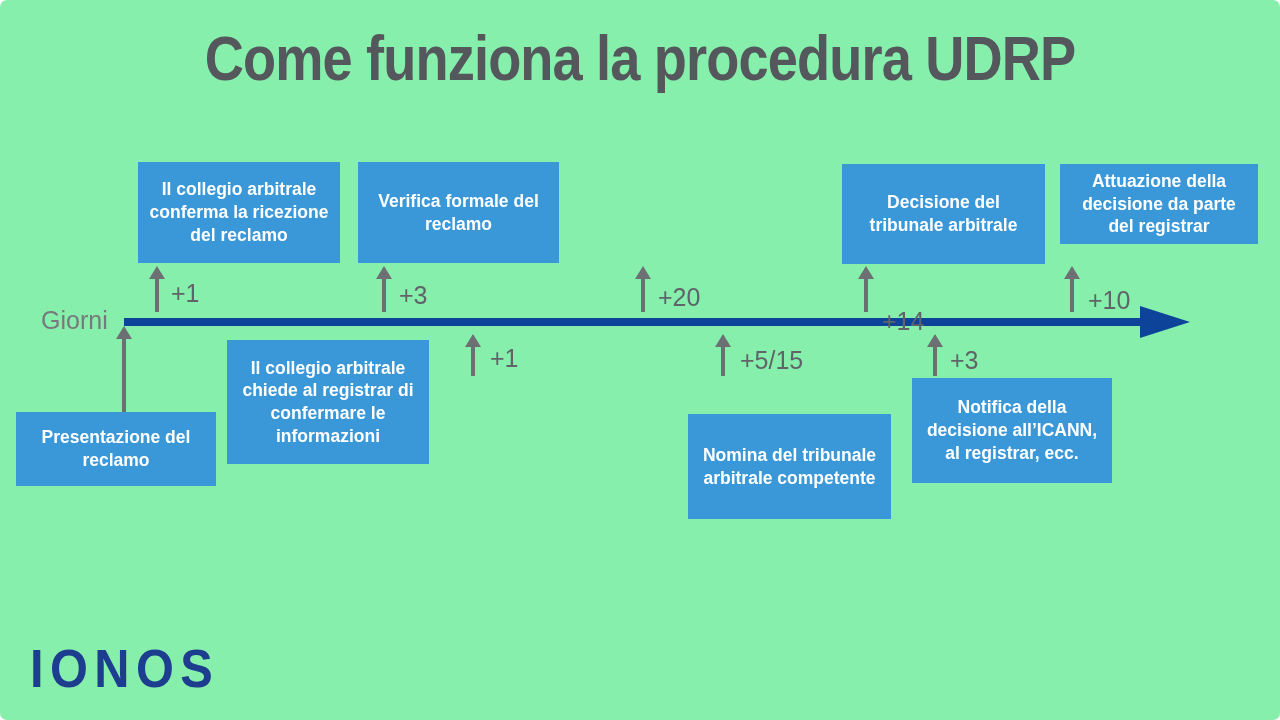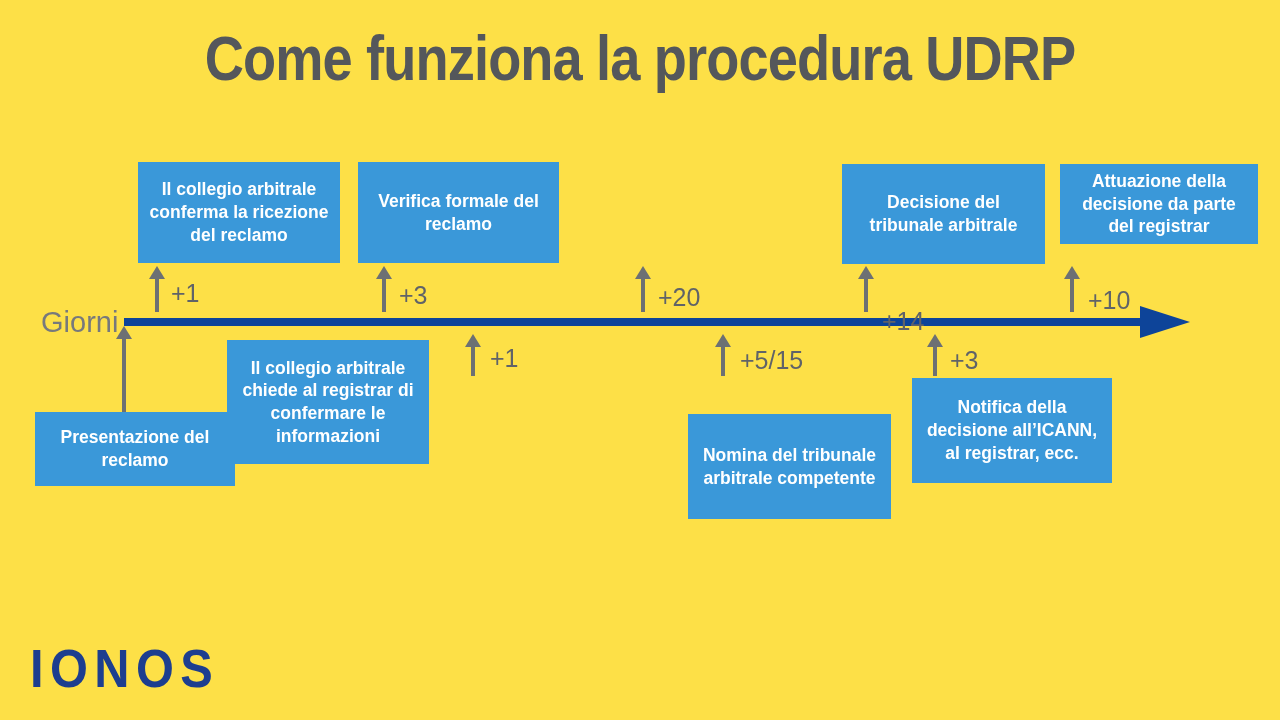--- a/index.html
+++ b/index.html
@@ -1,21 +1,22 @@
 <!DOCTYPE html>
 <html><head>
 <meta charset="utf-8">
 <style>
   html,body{margin:0;padding:0;}
   body{font-family:"Liberation Sans", sans-serif;}
   .stage{
     position:relative;
     width:1280px;height:720px;
-    background:#fde047;
+    background:#86efac;
     overflow:hidden;
+    border-radius:7px;
   }
   .title{
     position:absolute;
     left:0;right:0;top:22px;
     margin:0;
     text-align:center;
     font-size:63px;
     font-weight:bold;
     color:#54575b;
     letter-spacing:-1px;
@@ -45,21 +46,21 @@
     position:absolute;
     left:1140px;top:306px;
     width:0;height:0;
     border-top:16px solid transparent;
     border-bottom:16px solid transparent;
     border-left:50px solid #0d4499;
   }
   .axis-label{
     position:absolute;
     left:41px;top:306px;
-    font-size:29px;
+    font-size:25px;
     color:#77797c;
   }
   .v-arrow{
     position:absolute;
     width:16px;
     display:flex;
     flex-direction:column;
     align-items:center;
   }
   .v-arrow .head{
@@ -103,21 +104,21 @@
   <div class="box" style="left:358px;top:162px;width:201px;height:101px;">
     <span>Verifica formale del reclamo</span>
   </div>
   <div class="box" style="left:842px;top:164px;width:203px;height:100px;">
     <span>Decisione del tribunale arbitrale</span>
   </div>
   <div class="box" style="left:1060px;top:164px;width:198px;height:80px;">
     <span>Attuazione della decisione da parte del registrar</span>
   </div>
 
-  <div class="box" style="left:16px;top:412px;width:200px;height:74px;margin-left:19px;">
+  <div class="box" style="left:16px;top:412px;width:200px;height:74px;">
     <span>Presentazione del reclamo</span>
   </div>
   <div class="box" style="left:227px;top:340px;width:202px;height:124px;">
     <span>Il collegio arbitrale chiede al registrar di confermare le informazioni</span>
   </div>
   <div class="box" style="left:688px;top:378px;width:203px;height:105px;margin-top:36px;">
     <span>Nomina del tribunale arbitrale competente</span>
   </div>
   <div class="box" style="left:912px;top:378px;width:200px;height:105px;">
     <span>Notifica della decisione all’ICANN, al registrar, ecc.</span>

